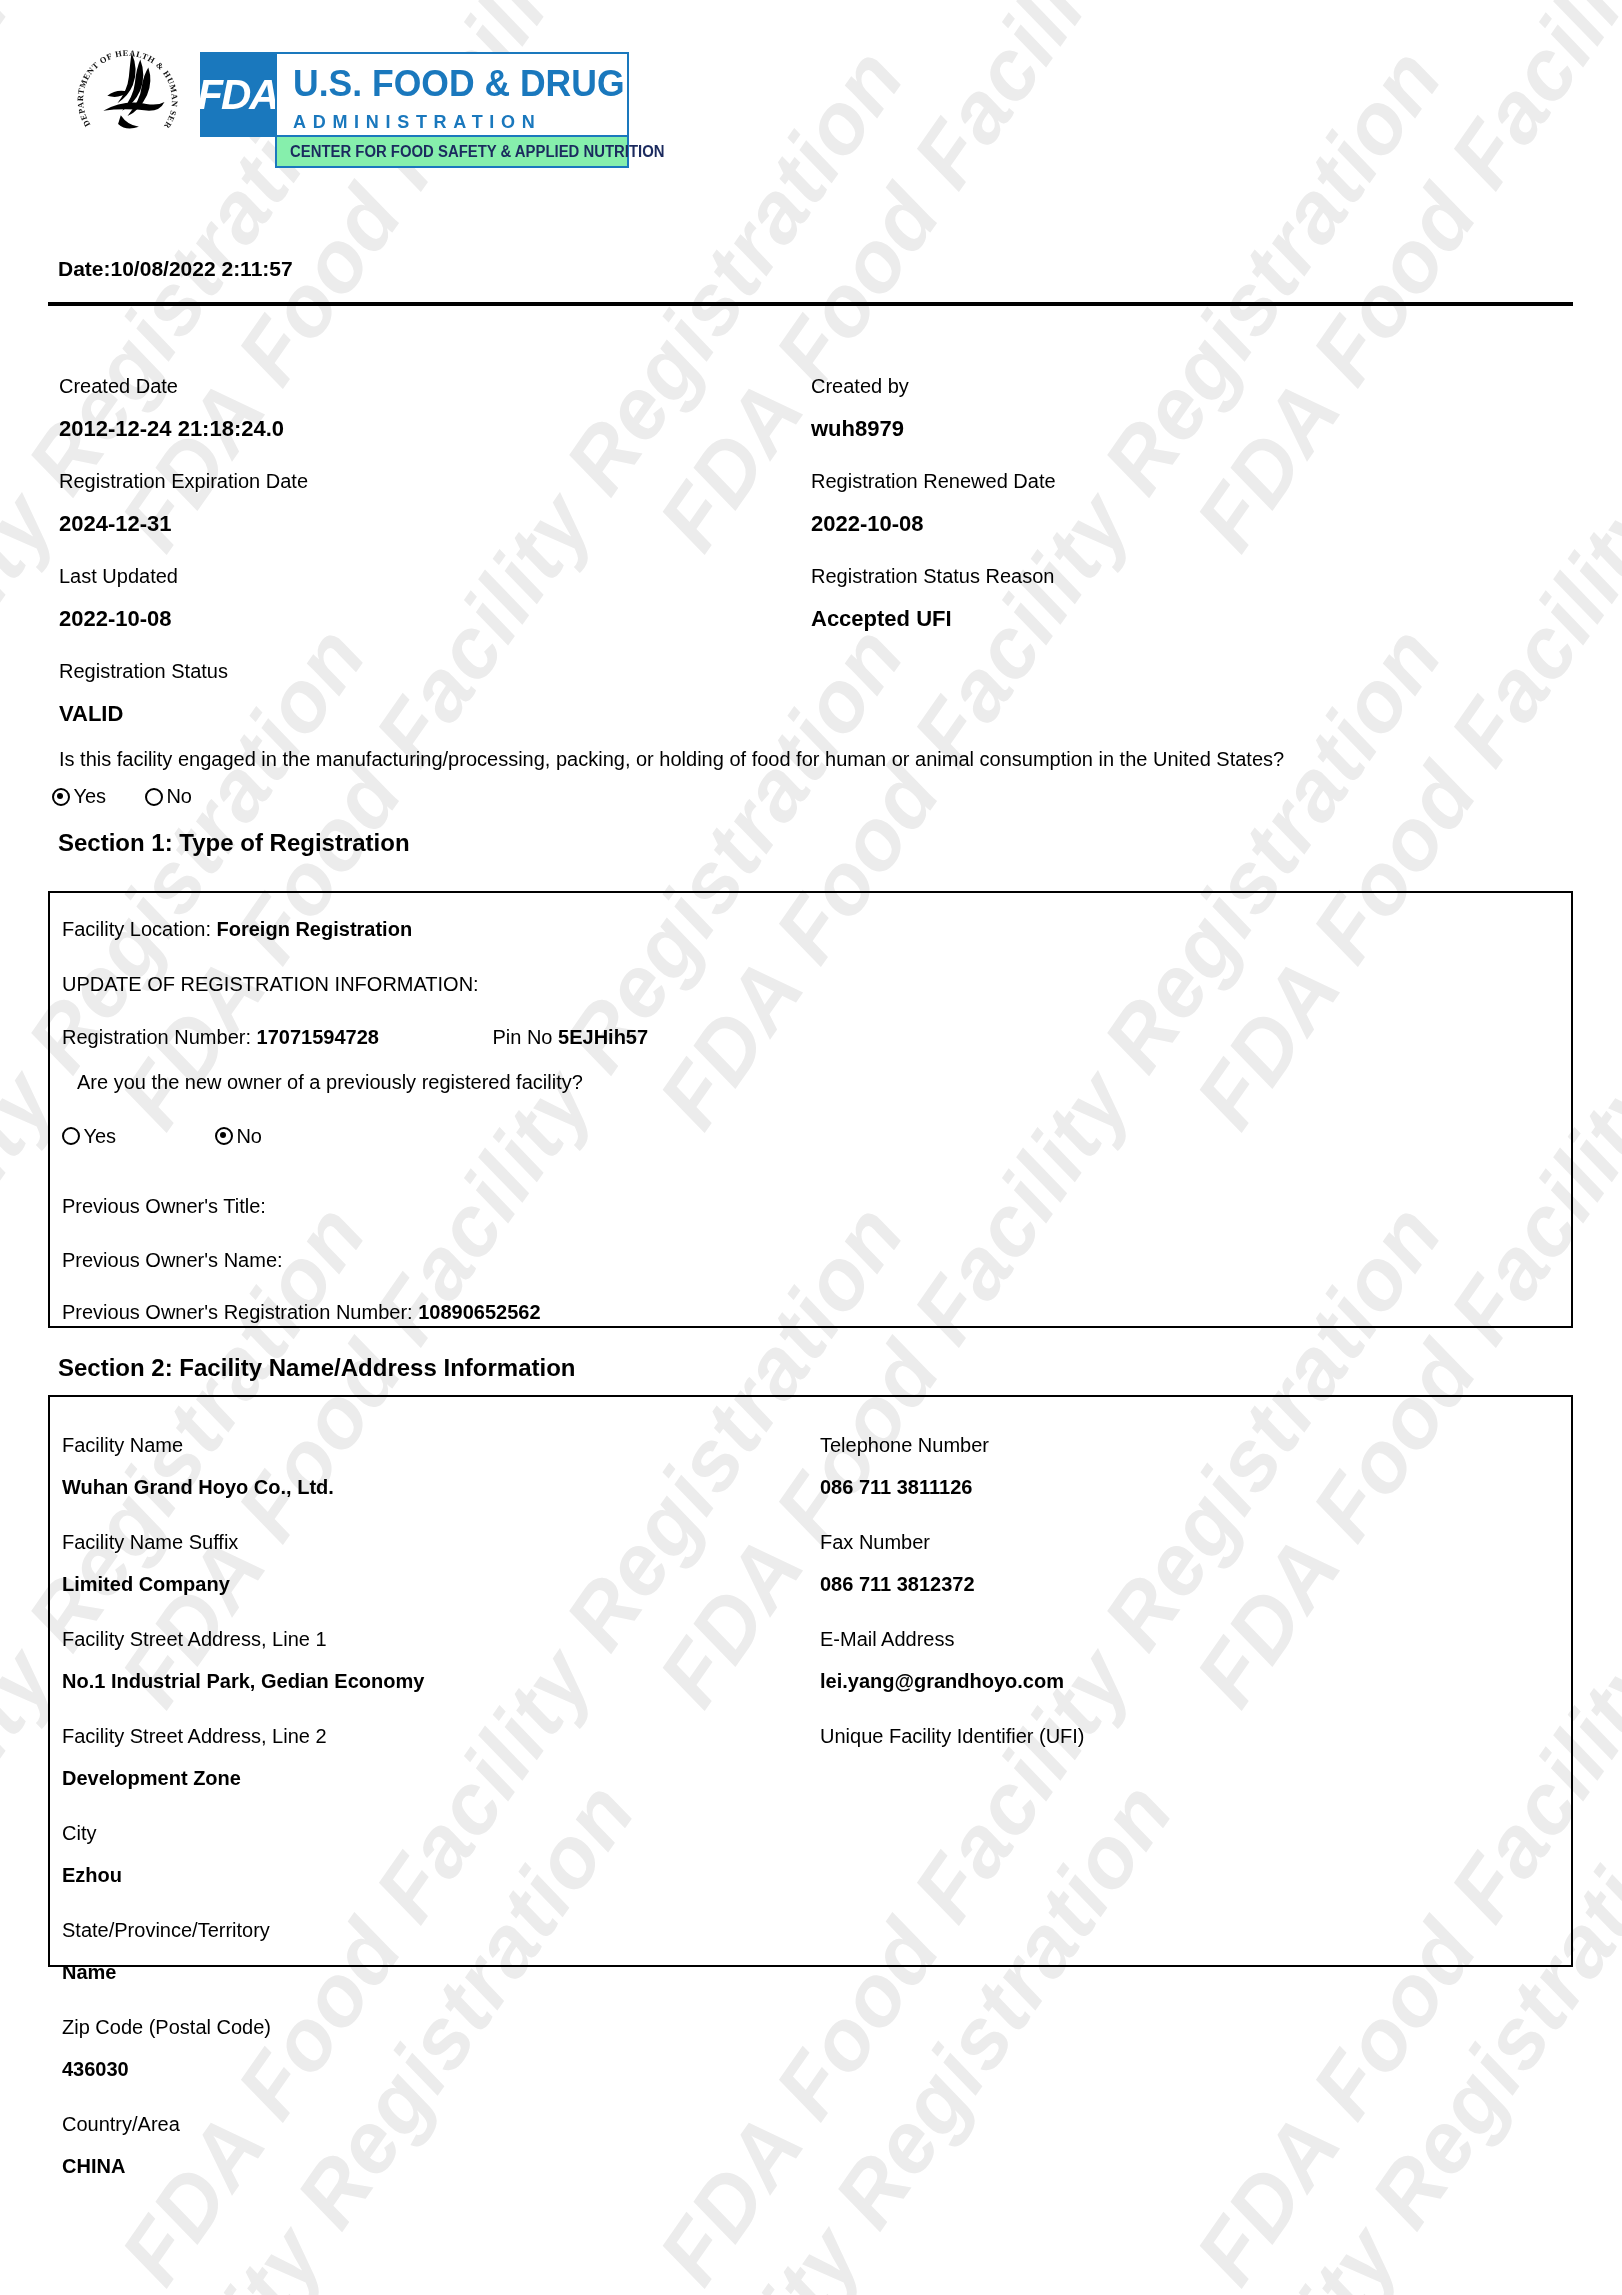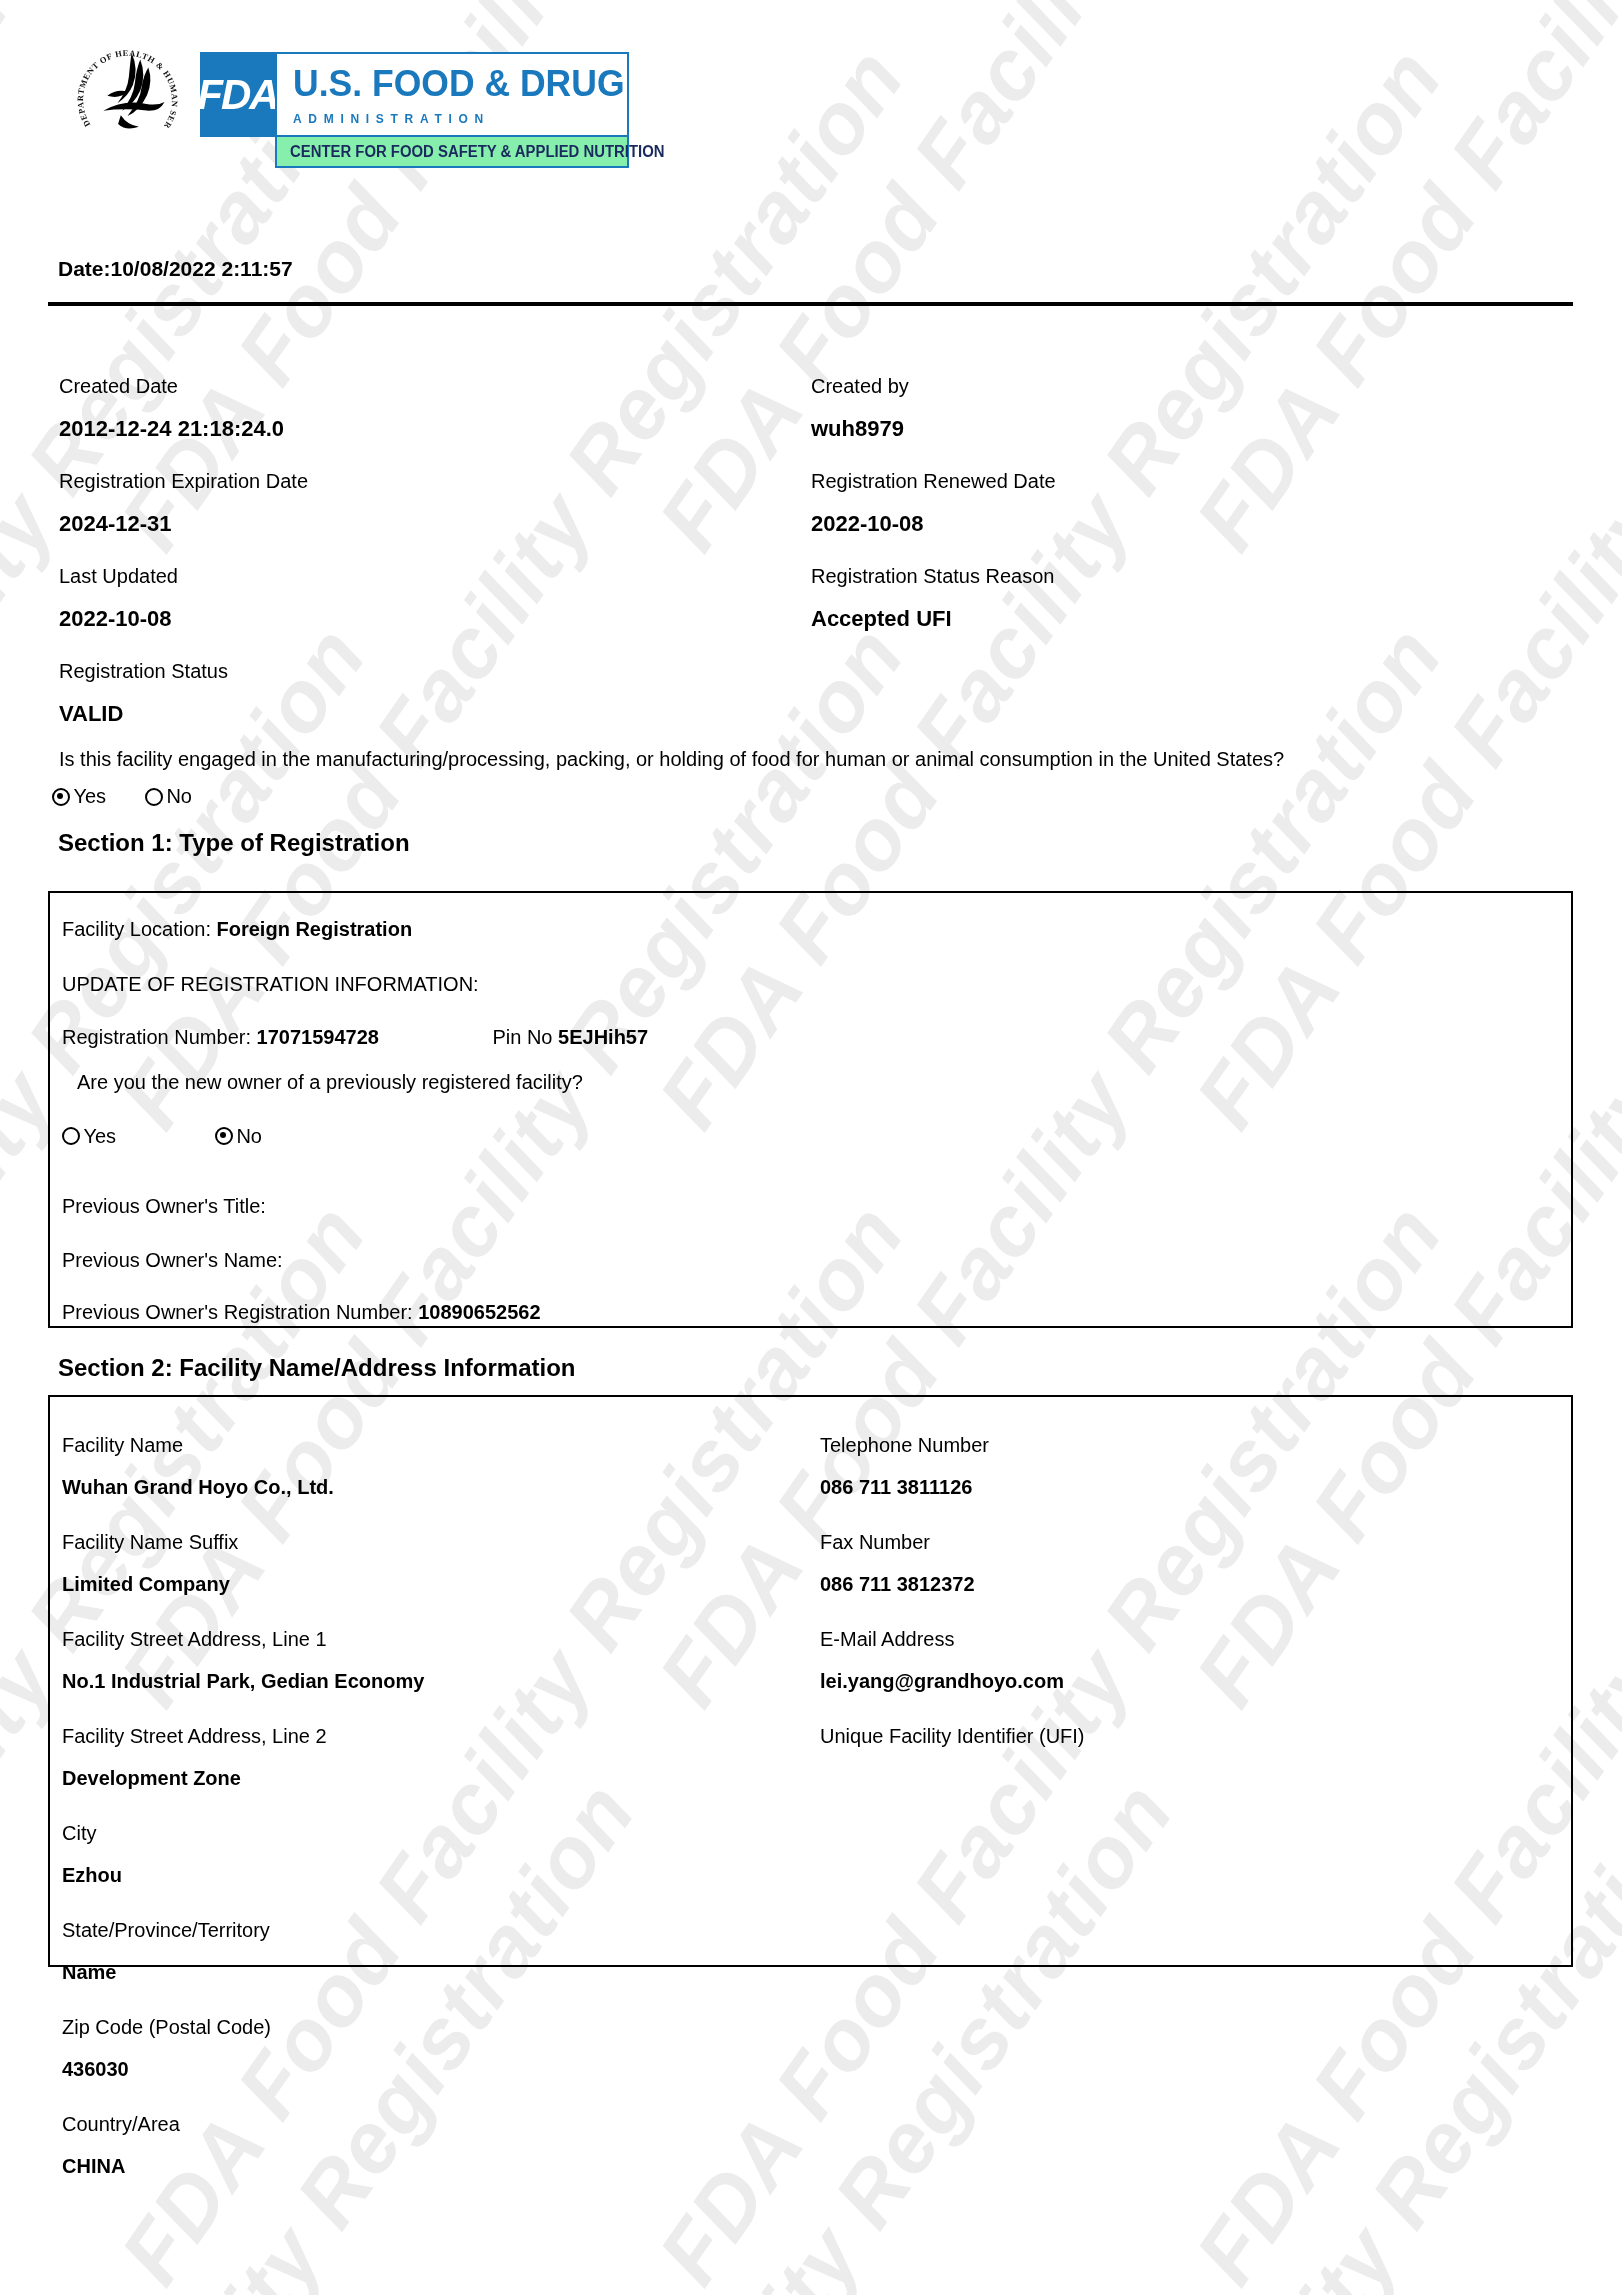--- a/index.html
+++ b/index.html
@@ -30,21 +30,21 @@
   }
   .fda-wordmark {
     width:354px; height:85px; border:2px solid #1a78bd; background:#fff;
     padding:9.4px 0 0 16px;
   }
   .fda-line1 {
     color:#1a78bd; font-weight:bold; font-size:37px; letter-spacing:0px;
     transform:scaleX(0.96); transform-origin:0 0; white-space:nowrap;
   }
   .fda-line2 {
-    color:#1a78bd; font-weight:bold; font-size:12px; letter-spacing:6.7px;
+    color:#1a78bd; font-weight:bold; font-size:18px; letter-spacing:6.7px;
     margin-top:6.7px; white-space:nowrap;
   }
   .fda-strip {
     margin-left:75px; width:354px; height:31px;
     border:2px solid #1a78bd; border-top:none; background:#86efac;
     display:flex; align-items:center; padding-left:13.4px;
   }
   .fda-strip-text {
     color:#1b2a5e; font-weight:bold; font-size:16px; white-space:nowrap;
     transform:scaleX(0.93); transform-origin:0 0;

